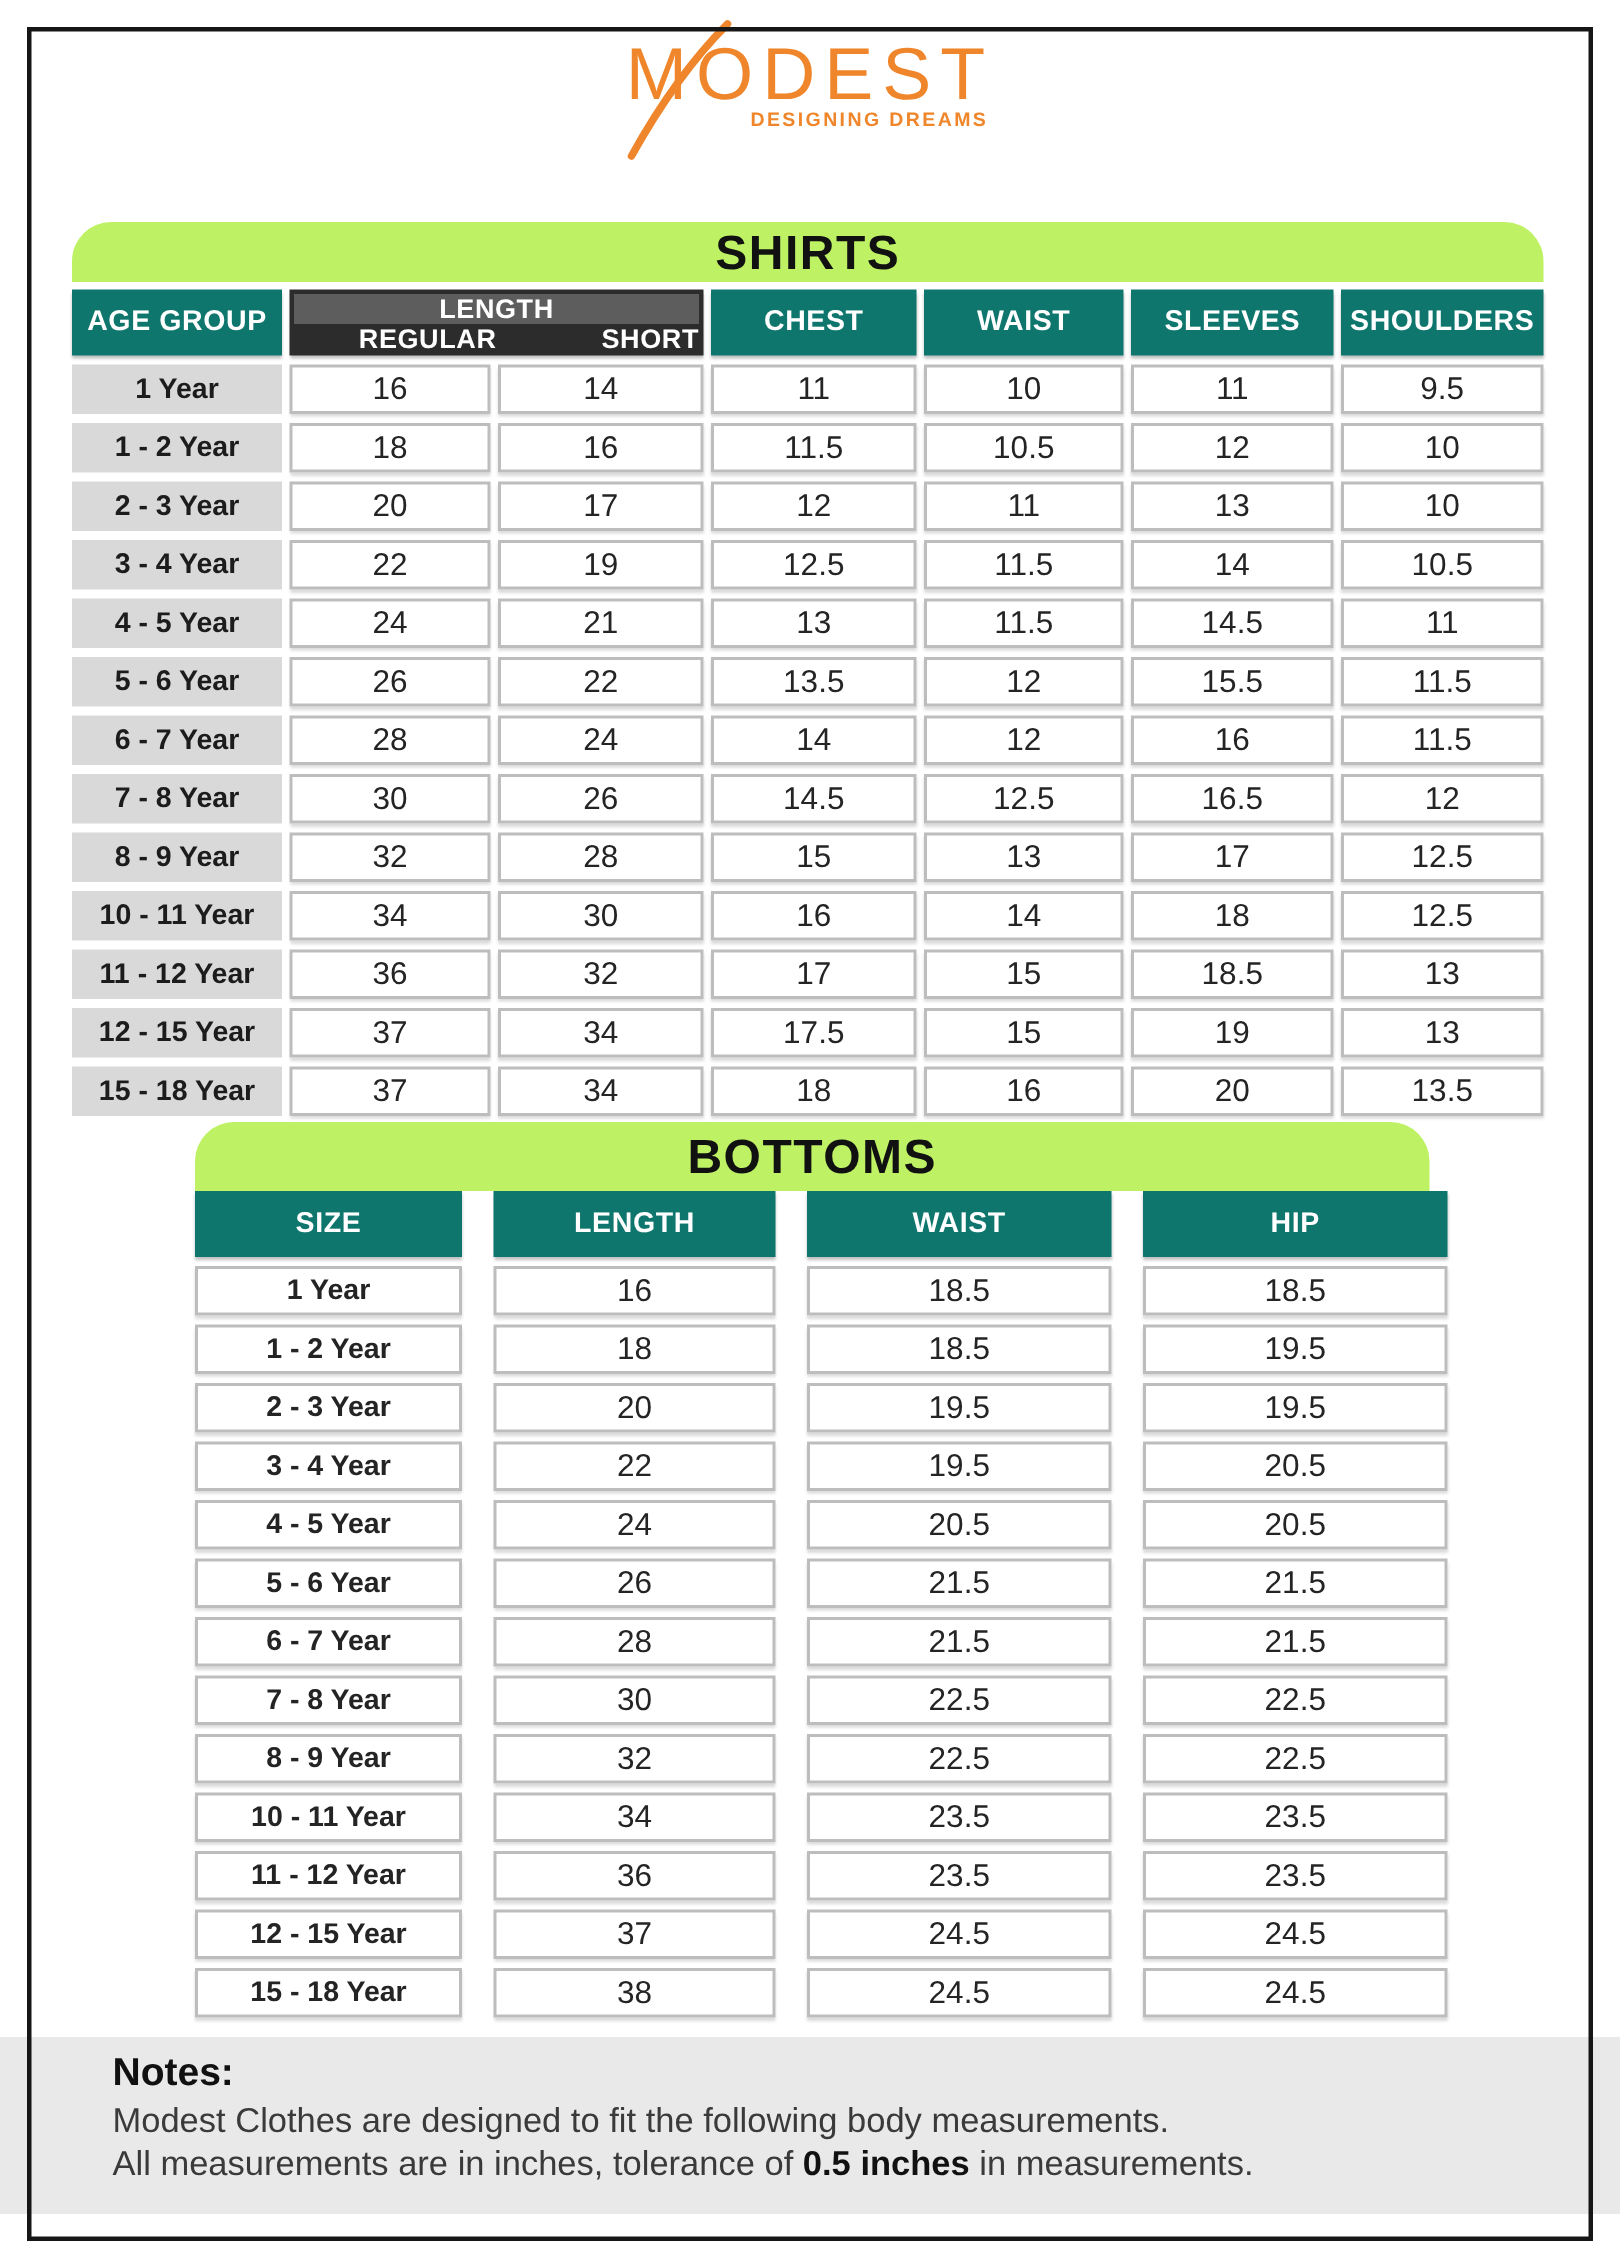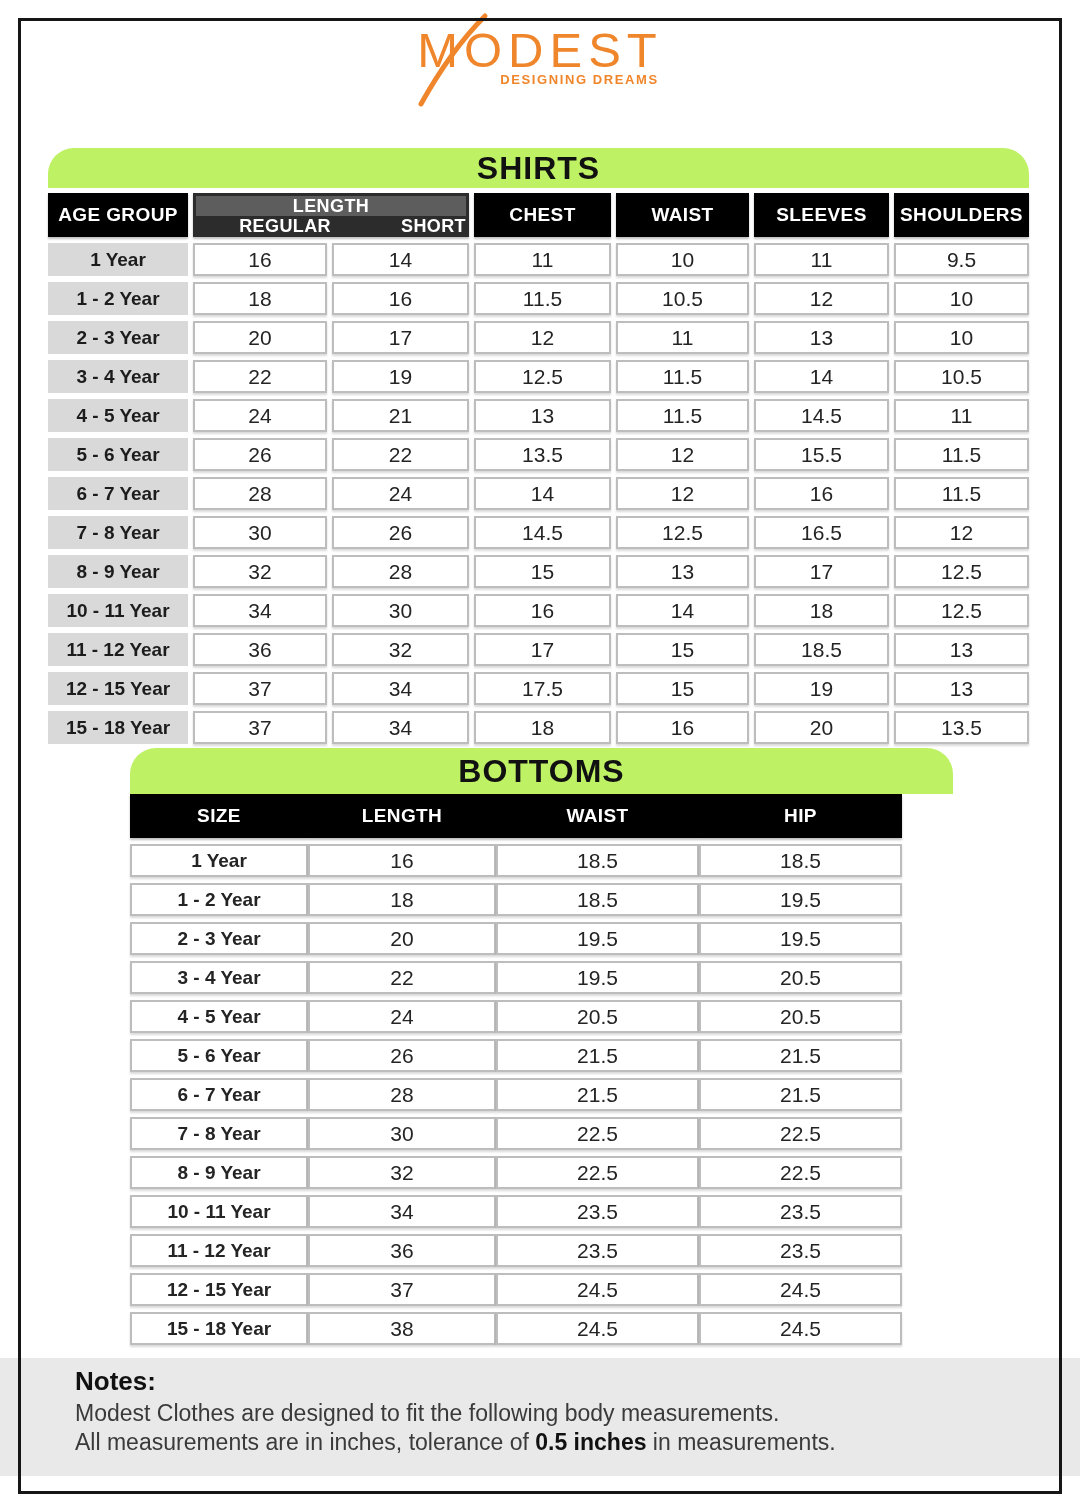--- a/index.html
+++ b/index.html
@@ -17,21 +17,21 @@
   .logo-text { font-size:49px; font-weight:normal; letter-spacing:6px; color:#F0862B; line-height:1; }
   .logo-slash { position:absolute; left:-14px; top:-14px; width:90px; height:98px; }
   .tagline { text-align:right; font-size:13px; font-weight:bold; letter-spacing:1.6px;
              color:#F0862B; margin-top:-3px; padding-right:4px; }
   .page-title { position:absolute; top:101px; left:0; width:100%; text-align:center;
                 font-size:35px; letter-spacing:3px; color:#1d1d1d; font-weight:normal; z-index:2; }
 
   
   .band { background:#bef264; border-radius:26px 26px 0 0; text-align:center; }
   .band-title { font-weight:bold; font-size:32px; letter-spacing:1px; color:#111; }
-  .hdr-cell { background:#000000; color:#fff; font-weight:bold; font-size:19px; letter-spacing:.4px;
+  .hdr-cell { background:#0f766e; color:#fff; font-weight:bold; font-size:19px; letter-spacing:.4px;
               display:flex; align-items:center; justify-content:center;
               box-shadow:0 2px 2px rgba(0,0,0,.25); }
   .cell { background:#fff; border:2px solid #bdbdbd; color:#242424; font-size:21px;
           display:flex; align-items:center; justify-content:center;
           box-shadow:0 2px 2px rgba(0,0,0,.15); }
   .cell.bold { font-weight:bold; font-size:19px; }
   .age-cell { background:#d9d9d9; color:#1c1c1c; font-weight:bold; font-size:19px;
               display:flex; align-items:center; justify-content:center; }
 
   
@@ -45,21 +45,21 @@
   .length-top { background:#5d5d5d; color:#fff; font-weight:bold; font-size:18px;
                 height:20px; line-height:20px; text-align:center; letter-spacing:.4px; }
   .length-bottom { display:flex; height:21px; }
   .length-bottom span { flex:1; color:#fff; font-weight:bold; font-size:18px;
                         text-align:right; line-height:21px; letter-spacing:.4px; }
   .shirts-body { margin-top:6px; grid-auto-rows:33px; row-gap:6px; }
 
   
   .bottoms { position:absolute; left:118px; top:748px; width:835px; z-index:2;padding-left:12px; }
   .bottoms .band { height:46px; line-height:46px; }
-  .bottoms-grid { display:grid; grid-template-columns:178px 188px 203px 203px; }
+  .bottoms-grid { display:grid; grid-template-columns:178px 188px 203px 203px; column-gap:21px; }
   .bottoms-header { grid-auto-rows:44px; }
   .bottoms-body { margin-top:6px; grid-auto-rows:33px; row-gap:6px; }
 
   
   .notes { position:absolute; left:0; top:1358px; width:1080px; height:118px;
            background:#e9e9e9; z-index:1; padding:8px 18px 0 75px; }
   .notes-title { font-size:26px; font-weight:bold; color:#111; margin-bottom:2px; }
   .notes-line { font-size:23px; color:#3a3a3a; line-height:29px; }
   .notes-line b { color:#111; }
 </style>

